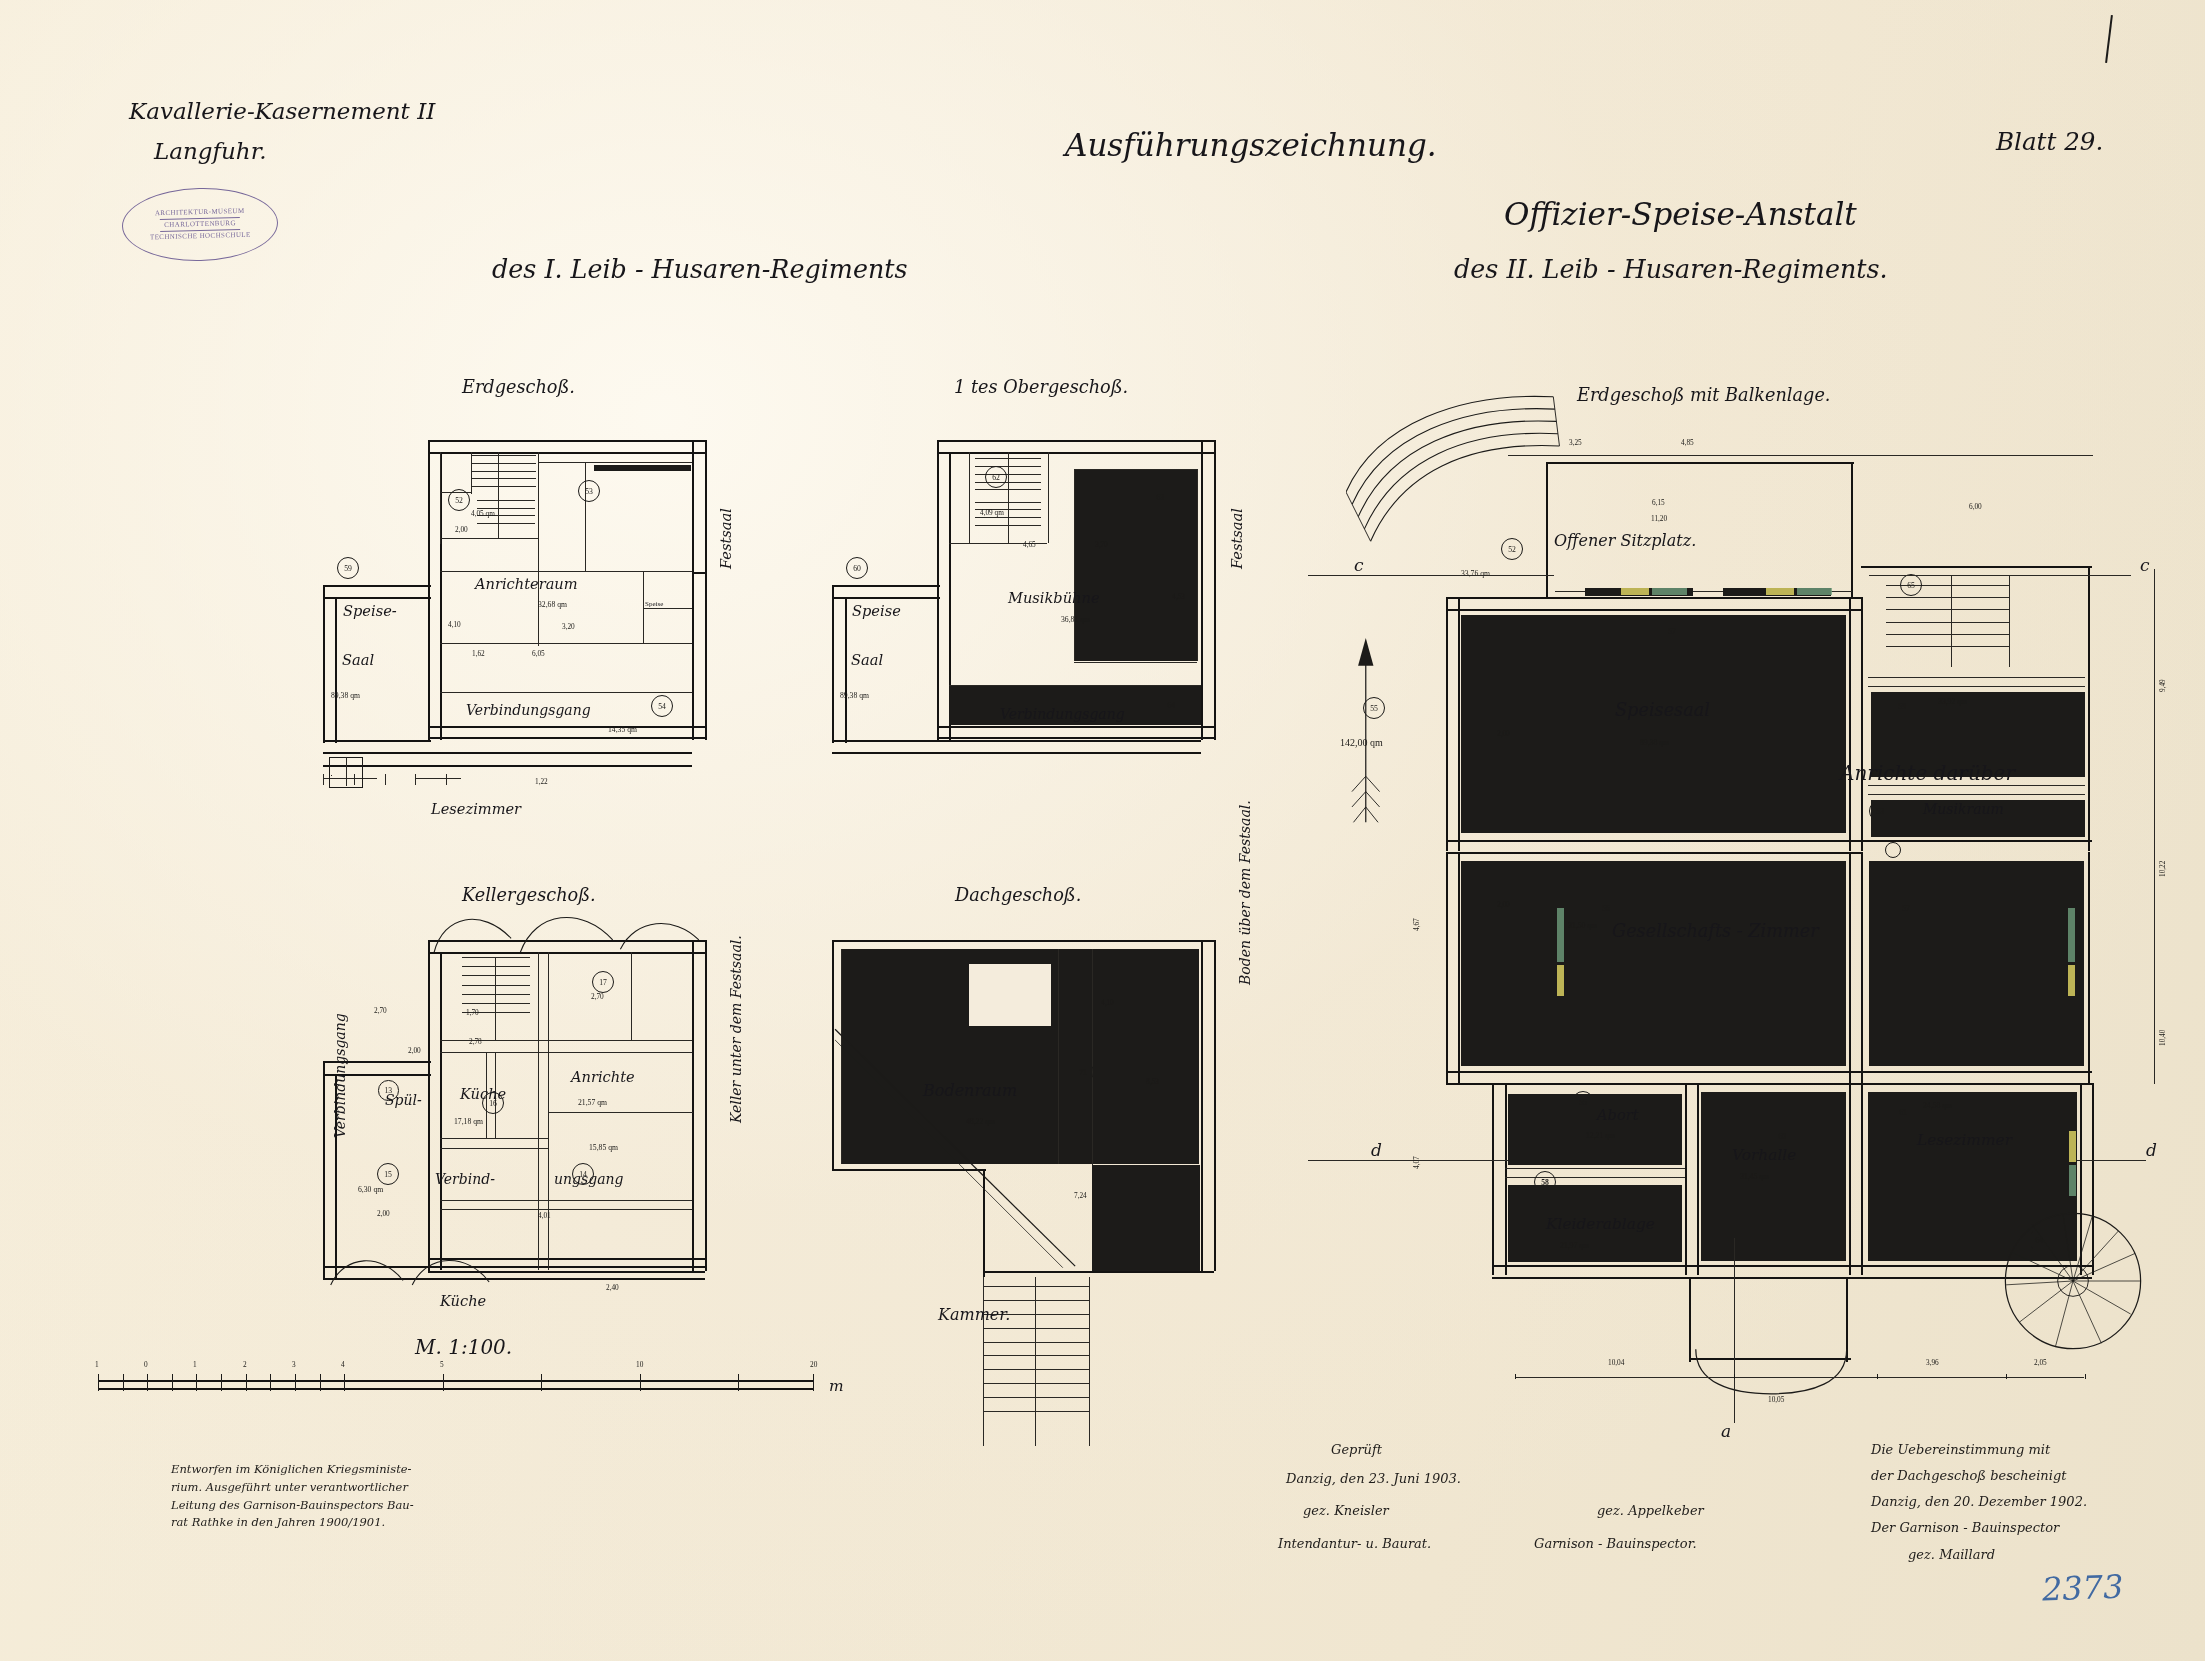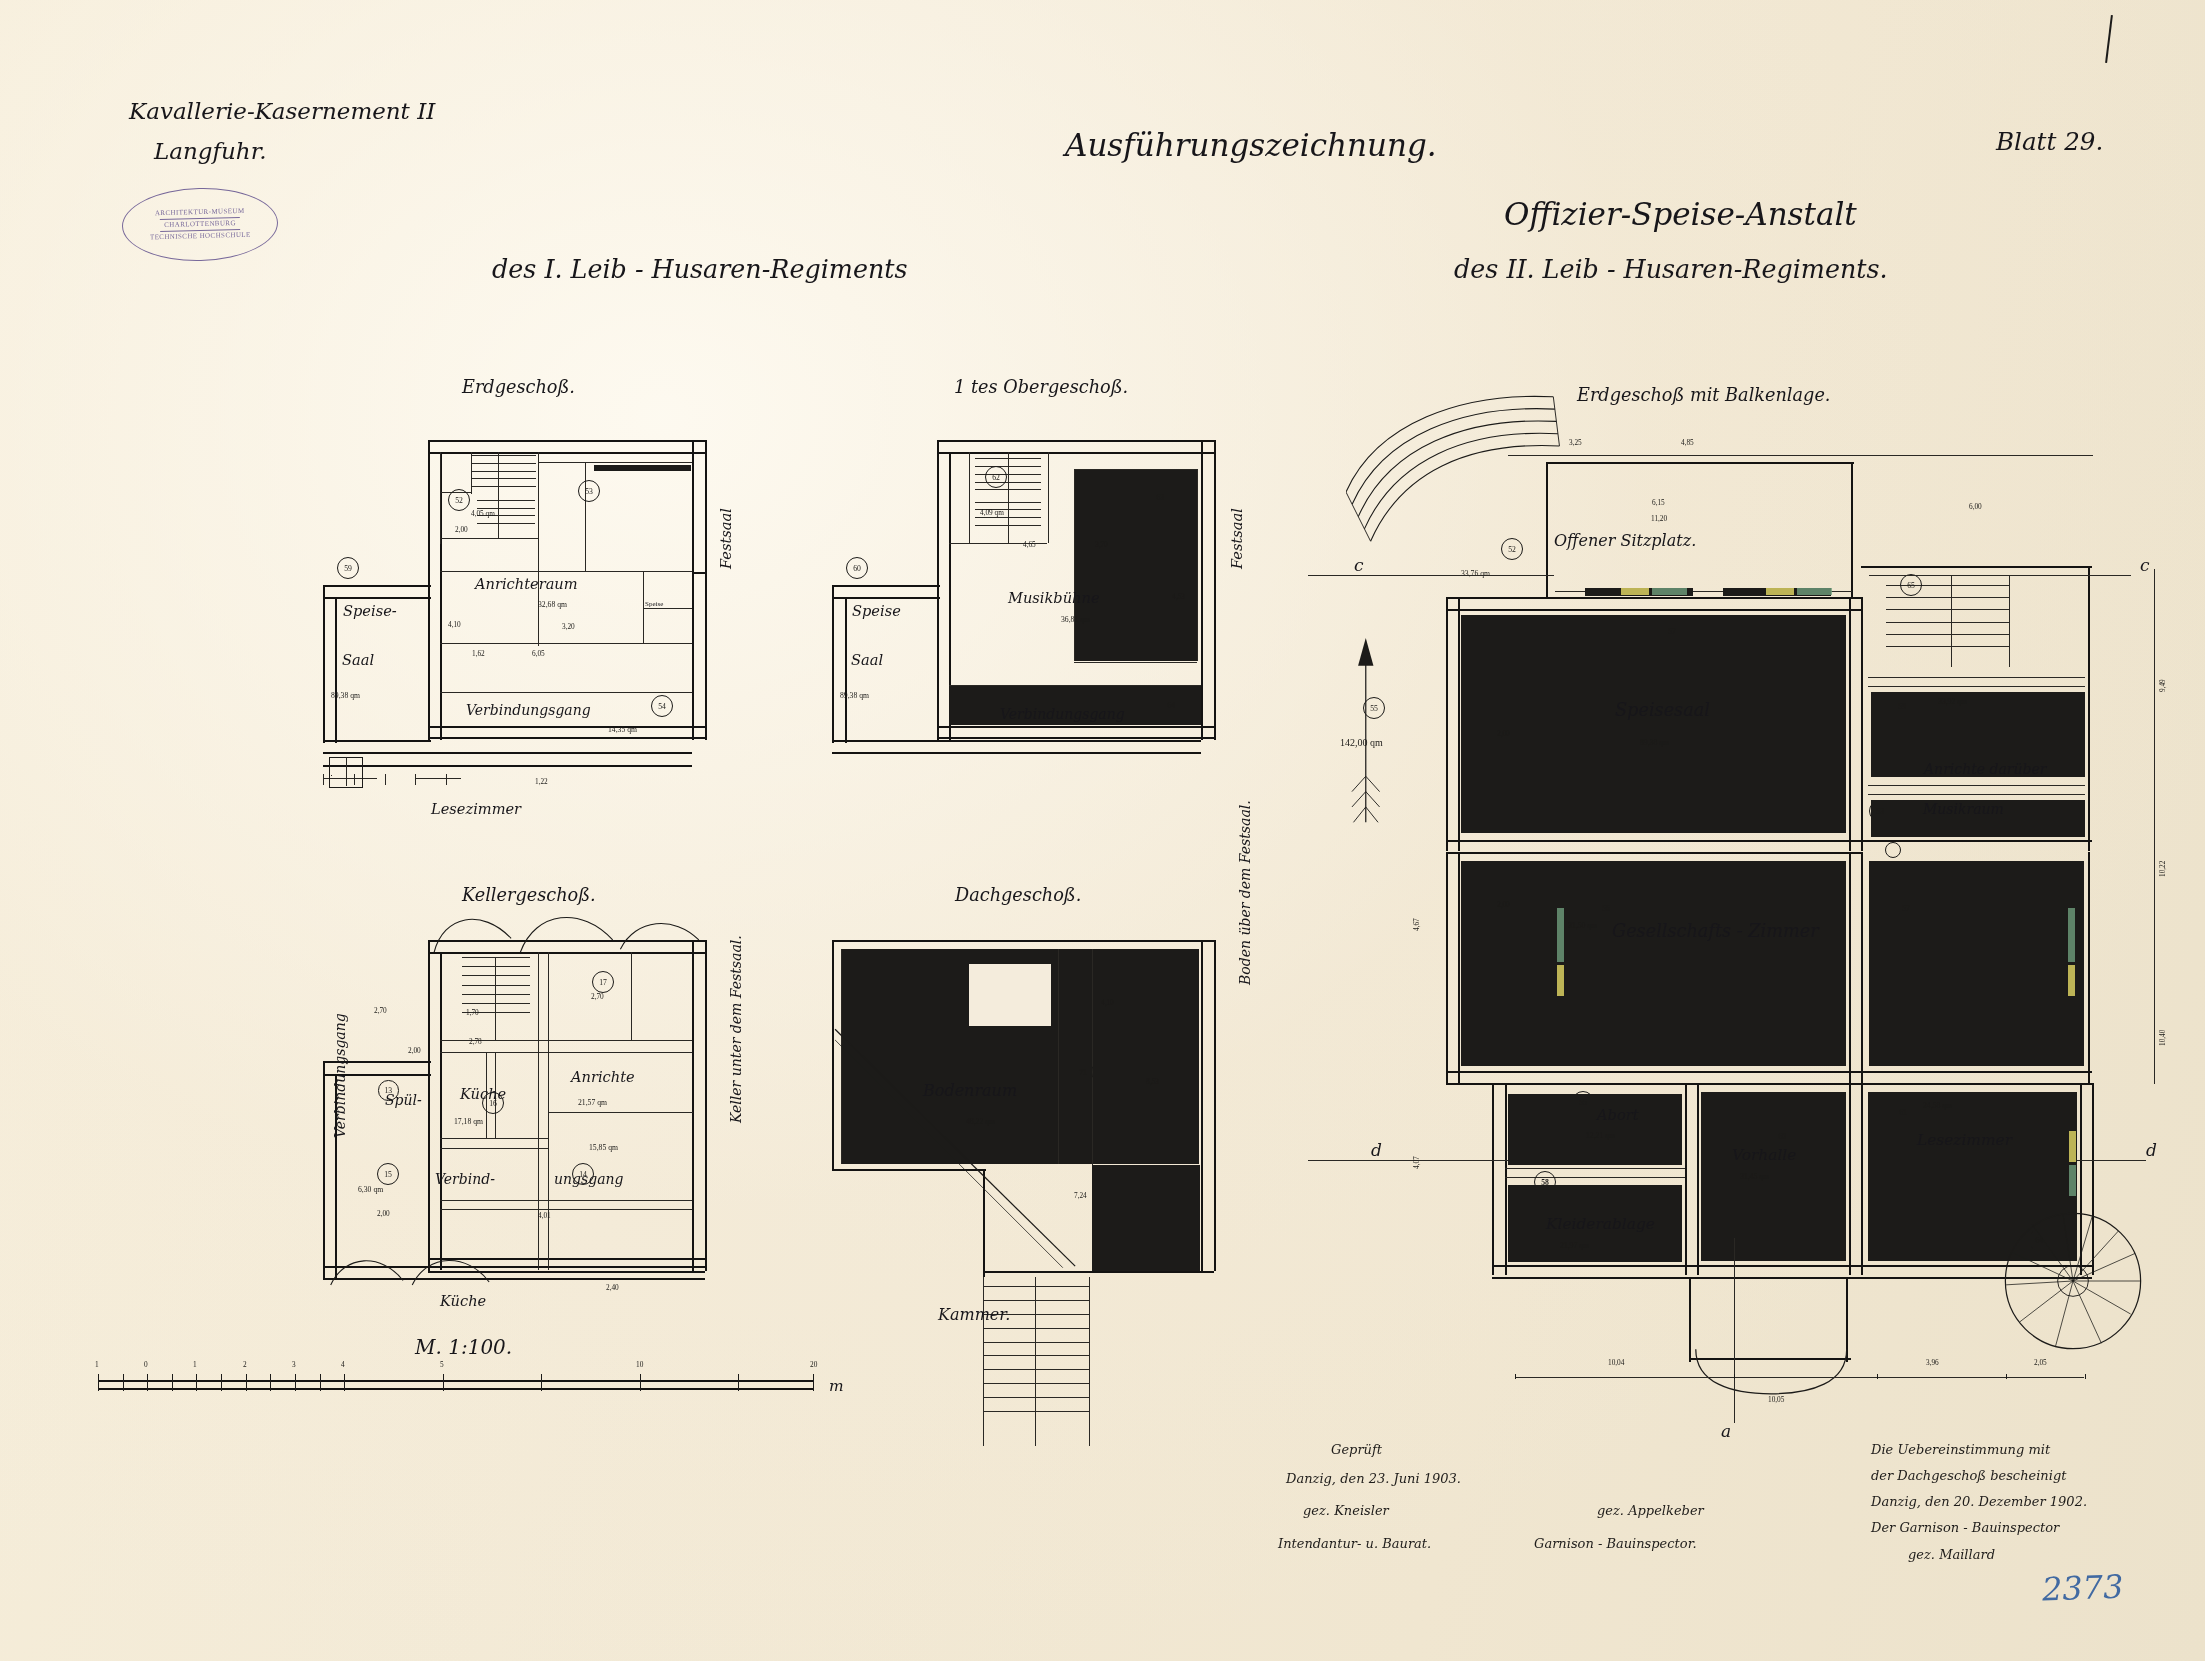--- a/index.html
+++ b/index.html
@@ -508,21 +508,21 @@
     <div class="circ" style="left:1534px;top:1171px;width:20px;height:20px;font-weight:bold;">58</div>
     <div class="circ" style="left:1771px;top:1125px;width:20px;height:20px;">60</div>
     <div class="circ" style="left:1892px;top:1101px;width:20px;height:20px;">61</div>
     <div class="circ" style="left:2028px;top:1229px;width:20px;height:20px;">64</div>
     <div class="circ" style="left:1885px;top:842px;width:14px;height:14px;"></div>
 
     <div class="lbl hand" style="left:1554px;top:531px;font-size:16px;">Offener Sitzplatz.</div>
     <div class="lbl num" style="left:1461px;top:569px;">33,76 qm</div>
     <div class="lbl hand" style="left:1615px;top:700px;font-size:17.7px;">Speisesaal</div>
     <div class="lbl num" style="left:1640px;top:738px;">89,38 qm</div>
-    <div class="lbl hand" style="left:1924px;top:761px;font-size:14px;">Anrichte darüber</div>
+    <div class="lbl hand" style="left:1840px;top:761px;font-size:20px;">Anrichte darüber</div>
     <div class="lbl num" style="left:1938px;top:697px;">33,92 qm</div>
     <div class="lbl hand" style="left:1923px;top:801px;font-size:14px;">Musikraum</div>
     <div class="lbl hand" style="left:1612px;top:921px;font-size:17.7px;">Gesellschafts - Zimmer</div>
     <div class="lbl num" style="left:1568px;top:921px;">31,50 qm</div>
     <div class="lbl hand" style="left:1597px;top:1106px;font-size:14.6px;">Abort</div>
     <div class="lbl num" style="left:1586px;top:1131px;">12,21 qm</div>
     <div class="lbl hand" style="left:1732px;top:1146px;font-size:15.4px;">Vorhalle</div>
     <div class="lbl num" style="left:1740px;top:1172px;">31,45 qm</div>
     <div class="lbl hand" style="left:1917px;top:1131px;font-size:15.4px;">Lesezimmer</div>
     <div class="lbl num" style="left:1923px;top:1101px;">24,58 qm</div>
@@ -608,20 +608,24 @@
     <div class="dim" style="left:95px;top:-10.8px;">1</div>
     <div class="dim" style="left:145px;top:-10.8px;">2</div>
     <div class="dim" style="left:194px;top:-10.8px;">3</div>
     <div class="dim" style="left:243px;top:-10.8px;">4</div>
     <div class="dim" style="left:342px;top:-10.8px;">5</div>
     <div class="dim" style="left:538px;top:-10.8px;">10</div>
     <div class="dim" style="left:712px;top:-10.8px;">20</div>
     <div class="lbl hand" style="left:731px;top:6.2px;font-size:15.4px;">m</div>
   </div>
 
+  <div class="notes hand" style="left:171px;top:1461px;width:400px;white-space:pre-line;">Entworfen im Königlichen Kriegsministe-
+rium.  Ausgeführt unter verantwortlicher
+Leitung des Garnison-Bauinspectors Bau-
+rat Rathke in den Jahren 1900/1901.</div>
 
   <div class="sig hand" style="left:1331px;top:1440px;">Geprüft</div>
   <div class="sig hand" style="left:1286px;top:1469px;">Danzig, den 23. Juni 1903.</div>
   <div class="sig hand" style="left:1303px;top:1501px;">gez. Kneisler</div>
   <div class="sig hand" style="left:1597px;top:1501px;">gez. Appelkeber</div>
   <div class="sig hand" style="left:1278px;top:1534px;">Intendantur- u. Baurat.</div>
   <div class="sig hand" style="left:1534px;top:1534px;">Garnison - Bauinspector.</div>
 
   <div class="sig hand" style="left:1871px;top:1440px;">Die Uebereinstimmung mit</div>
   <div class="sig hand" style="left:1871px;top:1466px;">der Dachgeschoß bescheinigt</div>

